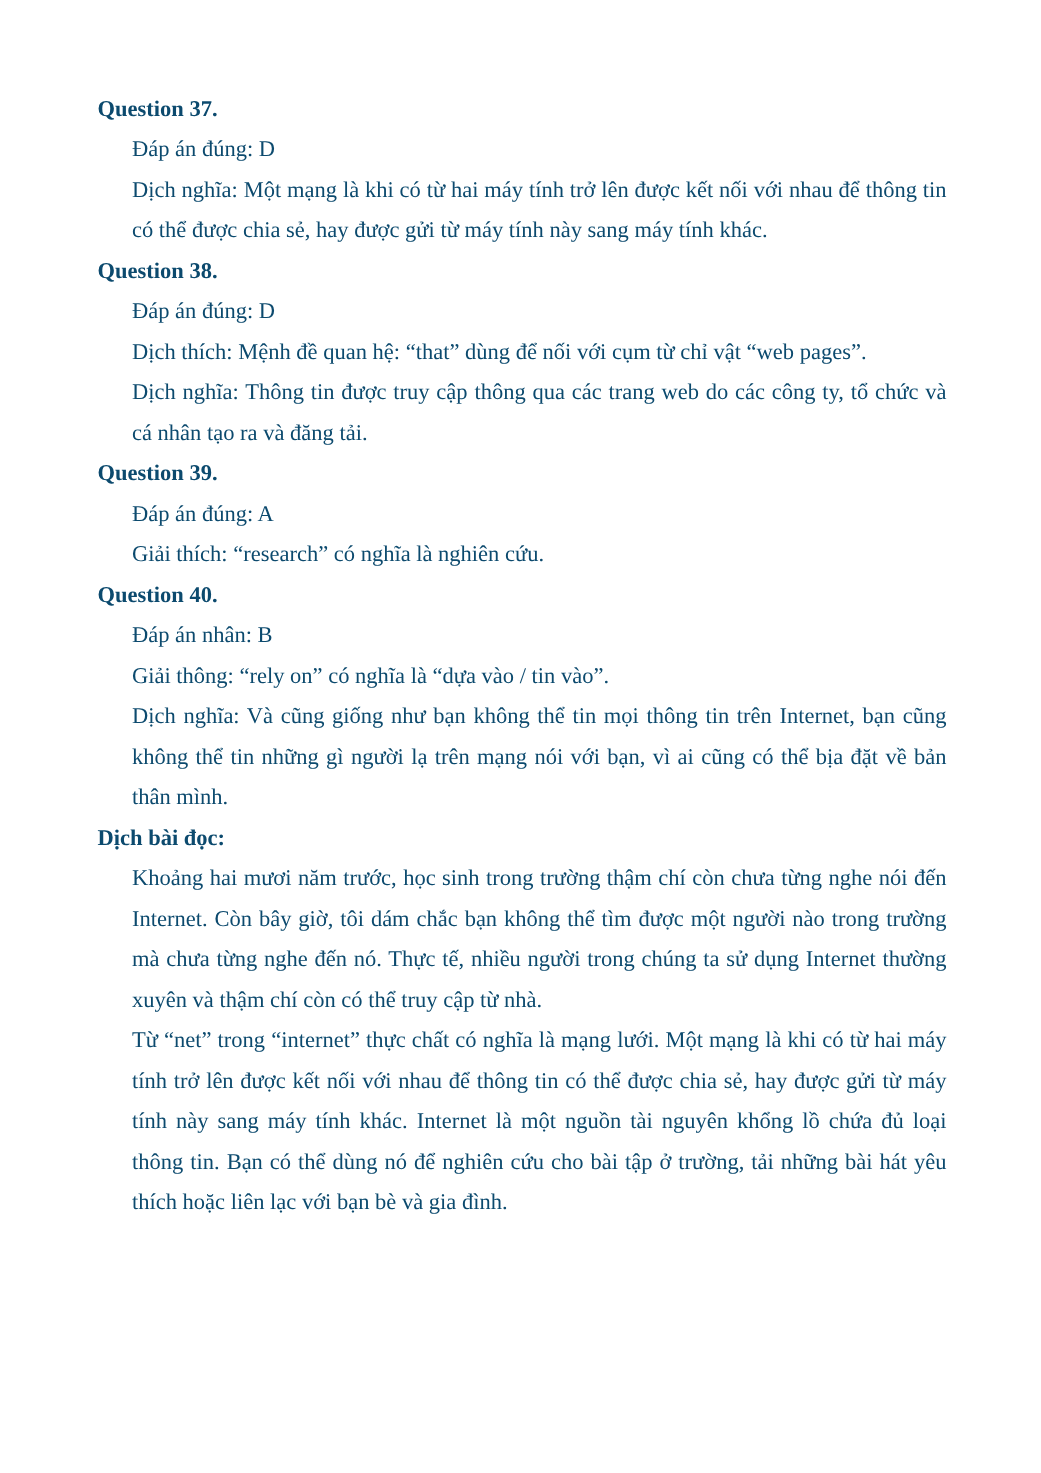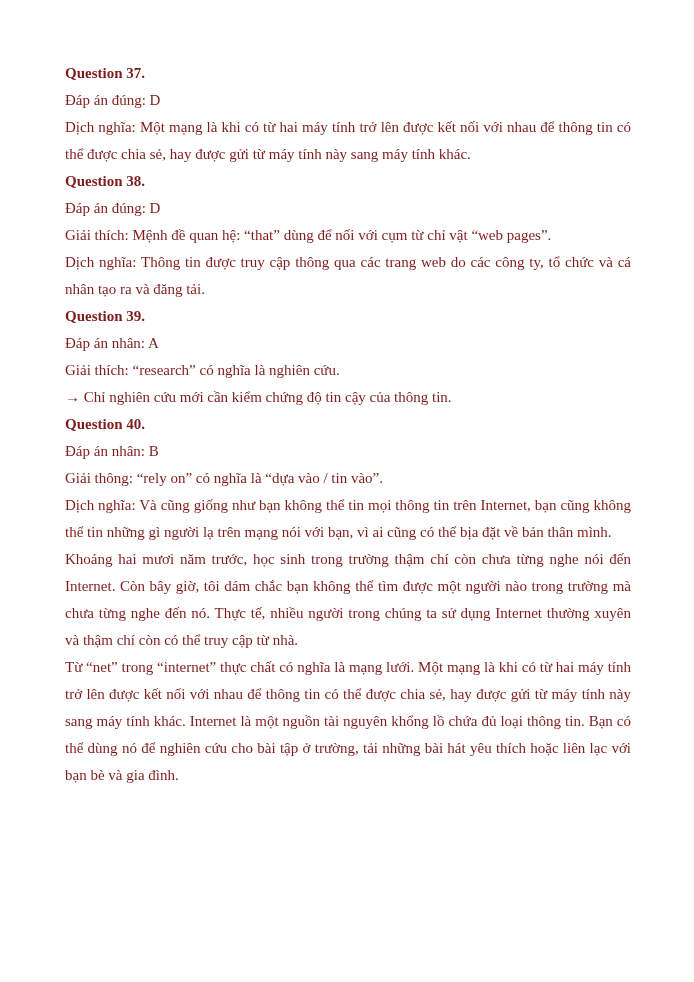--- a/index.html
+++ b/index.html
@@ -12,53 +12,54 @@
     width: 694px;
     height: 982px;
     background: #ffffff;
     overflow: hidden;
   }
   .content {
     position: absolute;
     left: 65px;
     top: 60px;
     width: 566px;
-    color: #7f1d1d;
+    color: #0c4a6e;
     font-family: "Liberation Serif", "DejaVu Serif", serif;
     font-size: 15px;
     line-height: 27px;
   }
   .content p {
     margin: 0;
     padding: 0;
   }
   p.heading {
     font-weight: bold;
     text-align: left;
   }
   p.para {
     text-align: justify;
+    margin-left: 23px;
   }
 </style>
 </head>
 <body>
 
 <div class="page">
   <div class="content">
       <p class="heading">Question 37.</p>
       <p class="para">Đáp án đúng: D</p>
       <p class="para">Dịch nghĩa: Một mạng là khi có từ hai máy tính trở lên được kết nối với nhau để thông tin có thể được chia sẻ, hay được gửi từ máy tính này sang máy tính khác.</p>
       <p class="heading">Question 38.</p>
       <p class="para">Đáp án đúng: D</p>
-      <p class="para">Giải thích: Mệnh đề quan hệ: “that” dùng để nối với cụm từ chỉ vật “web pages”.</p>
+      <p class="para">Dịch thích: Mệnh đề quan hệ: “that” dùng để nối với cụm từ chỉ vật “web pages”.</p>
       <p class="para">Dịch nghĩa: Thông tin được truy cập thông qua các trang web do các công ty, tổ chức và cá nhân tạo ra và đăng tải.</p>
       <p class="heading">Question 39.</p>
-      <p class="para">Đáp án nhân: A</p>
+      <p class="para">Đáp án đúng: A</p>
       <p class="para">Giải thích: “research” có nghĩa là nghiên cứu.</p>
-      <p class="para">→ Chỉ nghiên cứu mới cần kiểm chứng độ tin cậy của thông tin.</p>
       <p class="heading">Question 40.</p>
       <p class="para">Đáp án nhân: B</p>
       <p class="para">Giải thông: “rely on” có nghĩa là “dựa vào / tin vào”.</p>
       <p class="para">Dịch nghĩa: Và cũng giống như bạn không thể tin mọi thông tin trên Internet, bạn cũng không thể tin những gì người lạ trên mạng nói với bạn, vì ai cũng có thể bịa đặt về bản thân mình.</p>
+      <p class="heading">Dịch bài đọc:</p>
       <p class="para">Khoảng hai mươi năm trước, học sinh trong trường thậm chí còn chưa từng nghe nói đến Internet. Còn bây giờ, tôi dám chắc bạn không thể tìm được một người nào trong trường mà chưa từng nghe đến nó. Thực tế, nhiều người trong chúng ta sử dụng Internet thường xuyên và thậm chí còn có thể truy cập từ nhà.</p>
       <p class="para">Từ “net” trong “internet” thực chất có nghĩa là mạng lưới. Một mạng là khi có từ hai máy tính trở lên được kết nối với nhau để thông tin có thể được chia sẻ, hay được gửi từ máy tính này sang máy tính khác. Internet là một nguồn tài nguyên khổng lồ chứa đủ loại thông tin. Bạn có thể dùng nó để nghiên cứu cho bài tập ở trường, tải những bài hát yêu thích hoặc liên lạc với bạn bè và gia đình.</p>
     </div>
 </div>
 
 </body></html>

